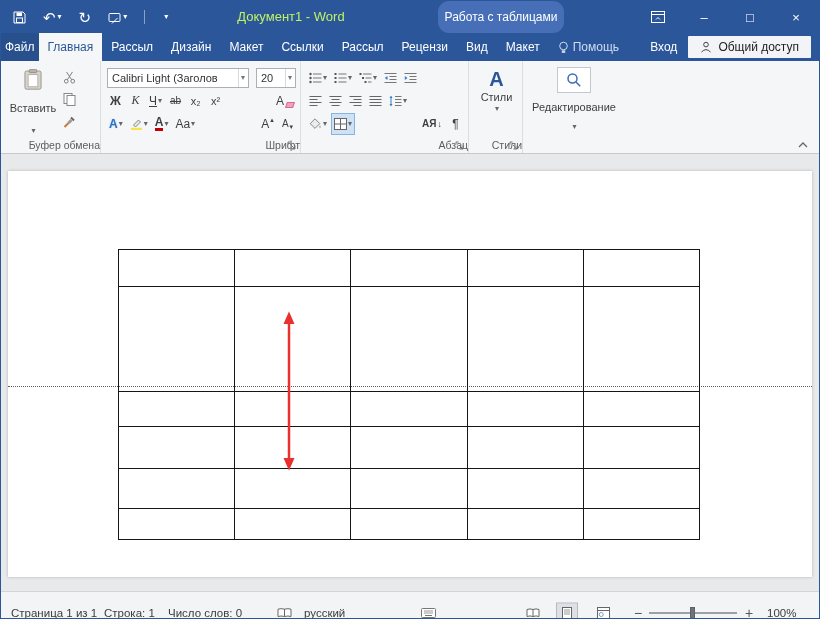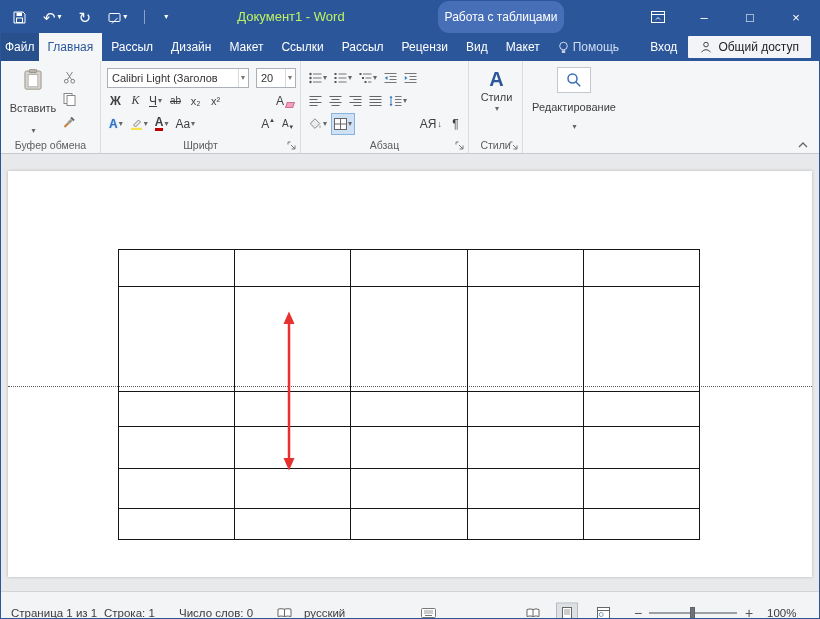--- a/index.html
+++ b/index.html
@@ -23,21 +23,21 @@
   .tab { display:flex; align-items:center; padding:0 9px; color:#fff; white-space:nowrap; cursor:default; }
   .tab-file { padding:0 4px; background:rgba(0,0,0,.08); }
   .tab.active { background:var(--ribbon-bg,#f5f6f7); color:var(--active-tab-text,#2b579a); }
   .tab-help { color:#cfdcf3; gap:4px; }
   .tab-signin { margin-left:auto; }
   .share-btn { display:flex; align-items:center; gap:6px; margin:3px 8px 3px 2px; padding:0 12px; background:#f2f4f8; color:#222; border-radius:1px; font-size:12px; }
 
   
   .ribbon { position:absolute; left:0; top:60px; right:0; height:93px; background:var(--ribbon-bg,#f5f6f7); border-bottom:1px solid #c6cad0; display:flex; }
   .group { position:relative; height:100%; border-right:1px solid #dadde1; padding:4px 4px 18px 6px; }
-  .group-label { position:absolute; left:0; right:0; bottom:2px; text-align:center; font-size:10.5px; color:#5d5d5d; white-space:nowrap; }
+  .group-label { position:absolute; left:0; right:0; bottom:2px; text-align:right; font-size:10.5px; color:#5d5d5d; white-space:nowrap; }
   .launcher { position:absolute; right:3px; bottom:2px; }
   .rrow { display:flex; align-items:center; gap:3px; margin-top:2px; height:21px; }
   .rbtn { display:inline-flex; align-items:center; justify-content:center; min-width:17px; height:20px; padding:0 2px; font-size:12px; color:#3f3f3f; cursor:default; }
   .drop { font-size:8px; color:#666; margin-left:1px; }
   .sel { background:var(--selection-bg,#cfe2f5); outline:1px solid var(--selection-border,#88b3dd); }
 
   
   .g-clipboard { width:100px; display:flex; }
   .paste { width:52px; display:flex; flex-direction:column; align-items:center; gap:12px; padding-top:4px; font-size:11px; color:#3f3f3f; }
   .clip-col { display:flex; flex-direction:column; gap:9px; padding-top:6px; margin-left:4px; }
@@ -55,21 +55,21 @@
   .b-subsup { font-size:11px; }
   .eraser { width:8px; height:6px; background:#f3a0bc; border:1px solid #d06e96; transform:skewX(-18deg); margin-left:2px; margin-top:8px; }
   .fx-a { color:#2d6fc2; font-weight:700; text-shadow:0 0 2px #a9cdf0; }
   .fc-a { font-weight:700; border-bottom:3px solid #c00000; line-height:12px; }
   .tiny-up { font-size:7px; margin-left:1px; margin-top:-8px; }
   .tiny-dn { font-size:7px; margin-left:1px; margin-top:6px; }
   .ml-auto { margin-left:auto; }
 
   
   .g-paragraph { width:168px; }
-  .sort-txt { font-size:12px; line-height:8px; font-weight:400; }
+  .sort-txt { font-size:10px; line-height:8px; font-weight:700; }
   .sort-arrow { font-size:9px; margin-left:1px; }
 
   
   .g-styles { width:54px; }
   .styles-btn { display:flex; flex-direction:column; align-items:center; gap:1px; padding-top:3px; font-size:11px; color:#3f3f3f; }
   .styles-a { font-size:20px; font-weight:700; color:#2b579a; line-height:22px; }
 
   
   .g-editing { width:100px; }
   .search-btn { width:34px; height:26px; background:#fff; border:1px solid #c3c8cf; display:flex; align-items:center; justify-content:center; margin:2px auto 0; }
@@ -494,21 +494,21 @@
             <path d="M9 0.5 L3.5 13 H14.5 z" fill="currentColor"></path>
             <path d="M9 159.5 L3.5 147 H14.5 z" fill="currentColor"></path>
           </svg>
       </span>
     </div>
   </div>
 
   <div class="statusbar">
     <span class="sb-item" style="left:10px">Страница 1 из 1</span>
     <span class="sb-item" style="left:103px">Строка: 1</span>
-    <span class="sb-item" style="left:178px">Число слов: 0</span>
+    <span class="sb-item" style="left:167px">Число слов: 0</span>
     <span class="sb-item" style="left:276px">
       <svg width="15" height="11" viewBox="0 0 15 11">
           <path d="M1 1.7 Q4 0.6 7.5 1.7 Q11 0.6 14 1.7 V9 Q11 8 7.5 9 Q4 8 1 9 z" fill="#fff" stroke="#666"></path>
           <line x1="7.5" y1="1.7" x2="7.5" y2="9" stroke="#666"></line>
         </svg>
     </span>
     <span class="sb-item" style="left:303px">русский</span>
     <span class="sb-item" style="left:420px">
       <svg width="15" height="10" viewBox="0 0 15 10">
           <rect x="0.5" y="0.5" width="14" height="9" rx="1" fill="#fff" stroke="#777"></rect>

